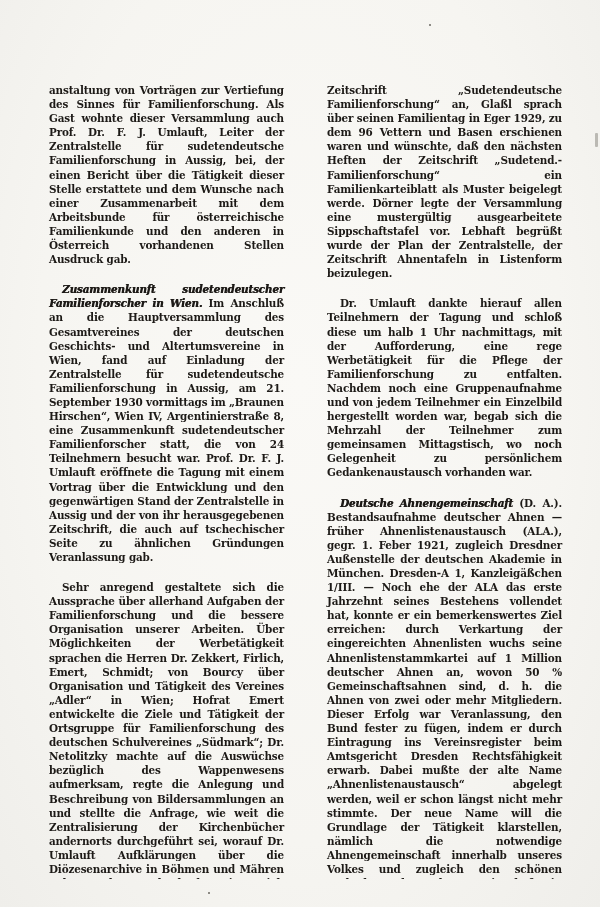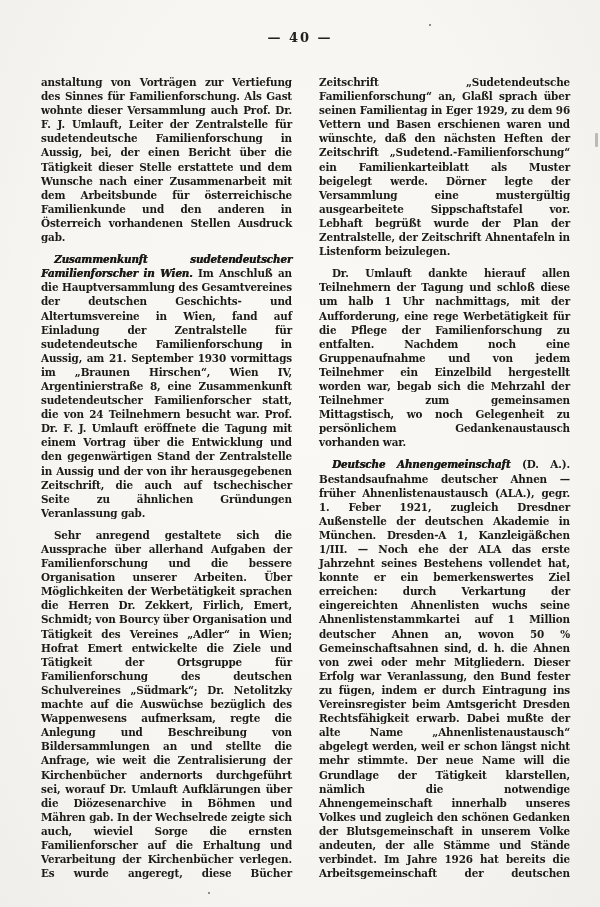--- a/index.html
+++ b/index.html
@@ -29,41 +29,40 @@
     font-size:10.4px;
     line-height:14.1px;
     font-weight:bold;
     letter-spacing:-0.15px;
     text-align:justify;
     hyphens:auto;
     -webkit-hyphens:auto;
     overflow:hidden;
     max-height:812px;
   }
-  .para{margin:8px;text-indent:13px;}
+  .para{margin:16px;text-indent:13px;}
   .para.flush{text-indent:0;}
   .lead{
     text-shadow:0.5px 0 0 currentColor;
     font-style:italic;
   }
   
   .speck{position:absolute;background:#6b6862;border-radius:50%;}
   .speck.s1{left:429px;top:24px;width:2px;height:2px;}
   .speck.s2{left:208px;top:892px;width:2px;height:2px;}
   .edge-mark{
     position:absolute;right:2px;top:133px;width:3px;height:14px;
     background:#8d8a84;opacity:.55;border-radius:1px;
   }
 </style>
 </head>
 <body>
 
 <div class="page">
 
-  <div class="page-number">— 40 —</div>
 
   <span class="speck s1"></span>
   <span class="speck s2"></span>
   <span class="edge-mark"></span>
 
   <div class="columns">
 
     <div class="col" lang="de">
       <p class="para flush"><span>anstaltung von Vorträgen zur Vertiefung des Sinnes für Familienforschung. Als Gast wohnte dieser Versammlung auch Prof. Dr. F. J. Umlauft, Leiter der Zentralstelle für sudetendeutsche Familienforschung in Aussig, bei, der einen Bericht über die Tätigkeit dieser Stelle erstattete und dem Wunsche nach einer Zusammenarbeit mit dem Arbeitsbunde für österreichische Familienkunde und den anderen in Österreich vorhandenen Stellen Ausdruck gab.</span></p>
       <p class="para"><span class="lead">Zusammenkunft sudetendeutscher Familienforscher in Wien.</span><span> Im Anschluß an die Hauptversammlung des Gesamtvereines der deutschen Geschichts- und Altertumsvereine in Wien, fand auf Einladung der Zentralstelle für sudetendeutsche Familienforschung in Aussig, am 21. September 1930 vormittags im „Braunen Hirschen“, Wien IV, Argentinierstraße 8, eine Zusammenkunft sudetendeutscher Familienforscher statt, die von 24 Teilnehmern besucht war. Prof. Dr. F. J. Umlauft eröffnete die Tagung mit einem Vortrag über die Entwicklung und den gegenwärtigen Stand der Zentralstelle in Aussig und der von ihr herausgegebenen Zeitschrift, die auch auf tschechischer Seite zu ähnlichen Gründungen Veranlassung gab.</span></p>

